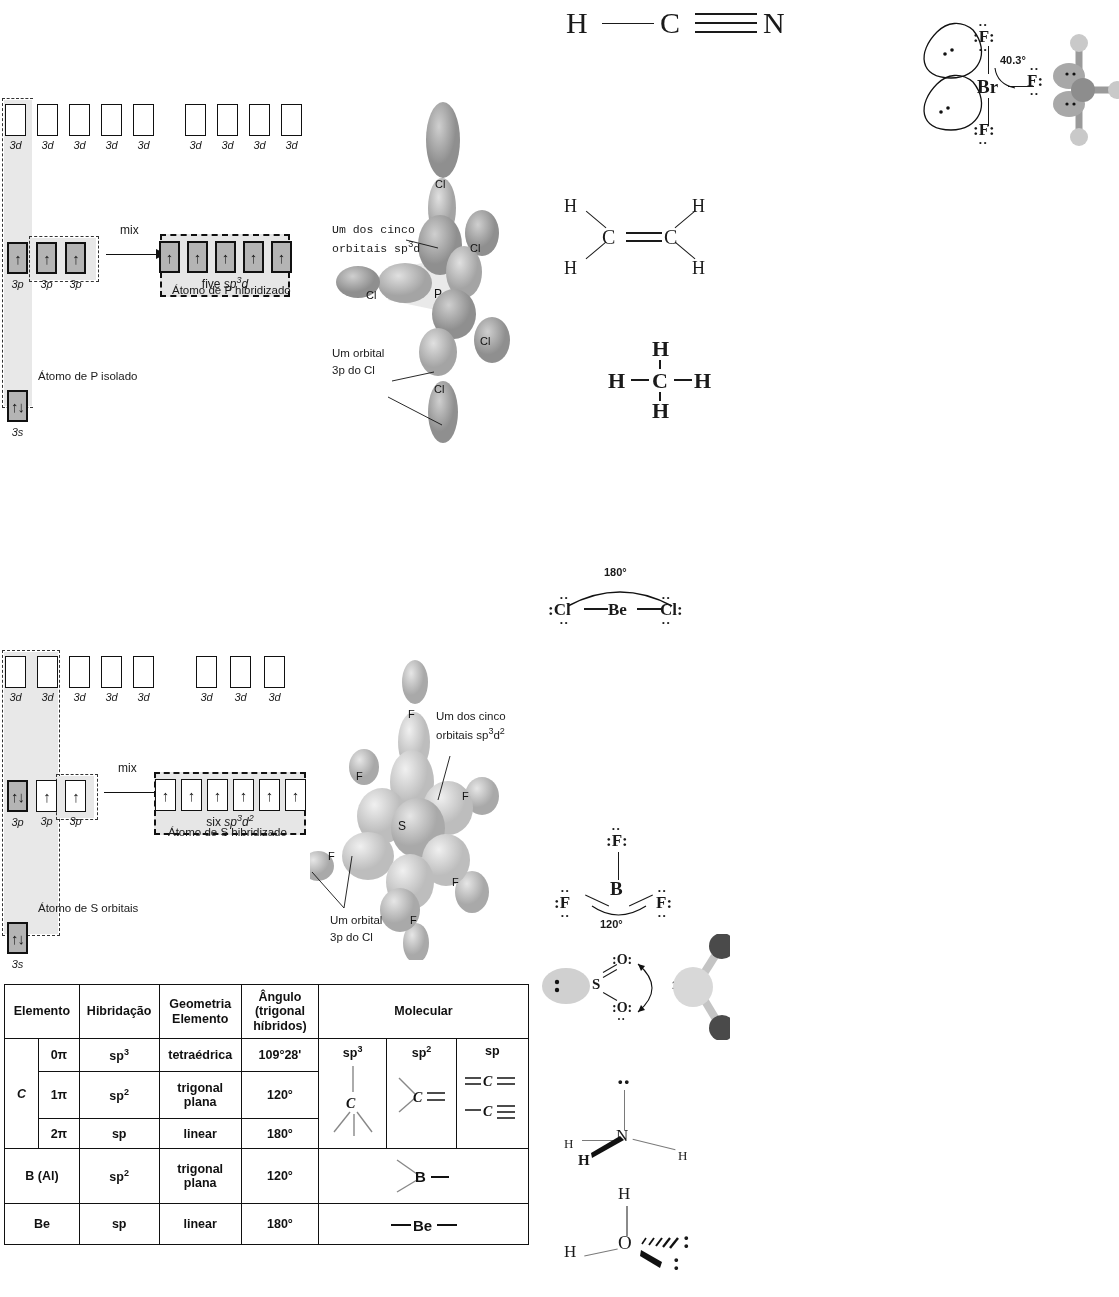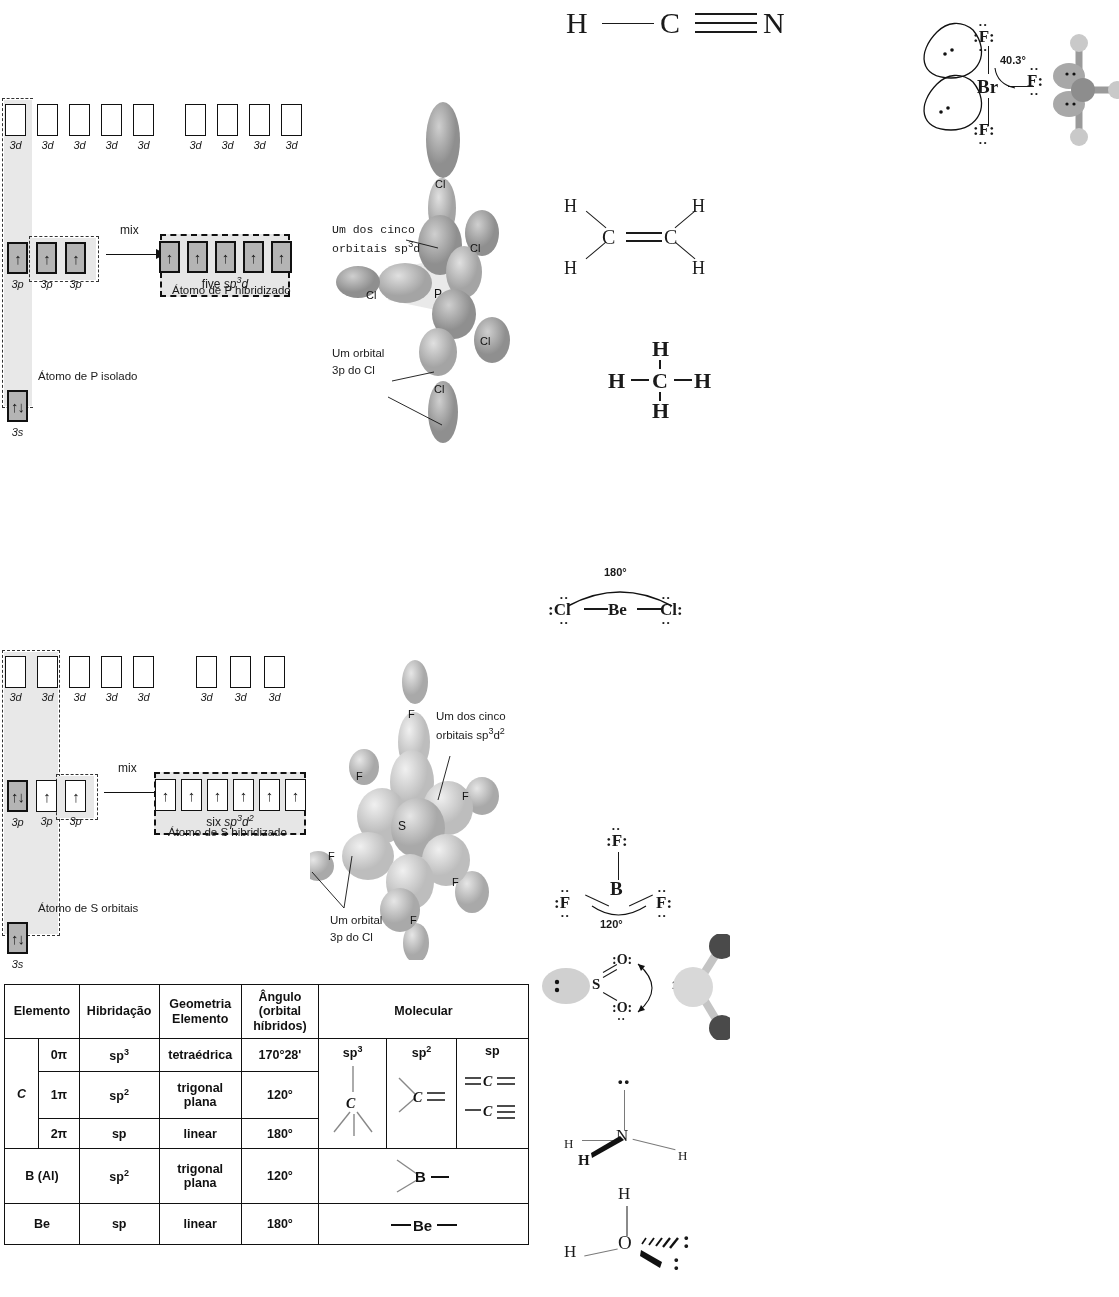--- a/index.html
+++ b/index.html
@@ -530,31 +530,31 @@
 <div class="abs nosel" style="left:4px;top:984px;width:525px;">
 <table class="geo" style="width:525px;">
   <tbody>
         <tr>
     <th colspan="2" style="width:72px;">Elemento</th>
     <th style="width:72px;">Hibridação</th>
     <th style="width:82px;">
       <span>Geometria</span><br><span>Elemento</span>
     </th>
     <th style="width:90px;">
-      <span>Ângulo</span><br><span>(orbital híbridos)</span>
+      <span>Ângulo</span><br><span>(trigonal híbridos)</span>
     </th>
     <th colspan="3">Molecular</th>
   </tr>
 
   <tr>
     <td rowspan="3" style="font-style:italic;width:28px;">C</td>
     <td style="width:34px;">0π</td>
     <td><span>sp</span><sup class="sup">3</sup></td>
     <td>tetraédrica</td>
-    <td>170°28'</td>
+    <td>109°28'</td>
     <td rowspan="3" style="width:58px;vertical-align:top;">
       <div style="margin-bottom:2px;"><span>sp</span><sup class="sup">3</sup></div>
       <svg width="54" height="78">
         <line x1="27" y1="4" x2="27" y2="30" stroke="#888" stroke-width="1.4"></line>
         <text x="20" y="46" font-size="14" font-style="italic" font-family="Liberation Serif, serif" fill="#111">C</text>
         <line x1="24" y1="50" x2="8" y2="70" stroke="#888" stroke-width="1.4"></line>
         <line x1="31" y1="50" x2="46" y2="70" stroke="#888" stroke-width="1.4"></line>
         <line x1="28" y1="52" x2="28" y2="74" stroke="#888" stroke-width="1.4"></line>
       </svg>
     </td>

